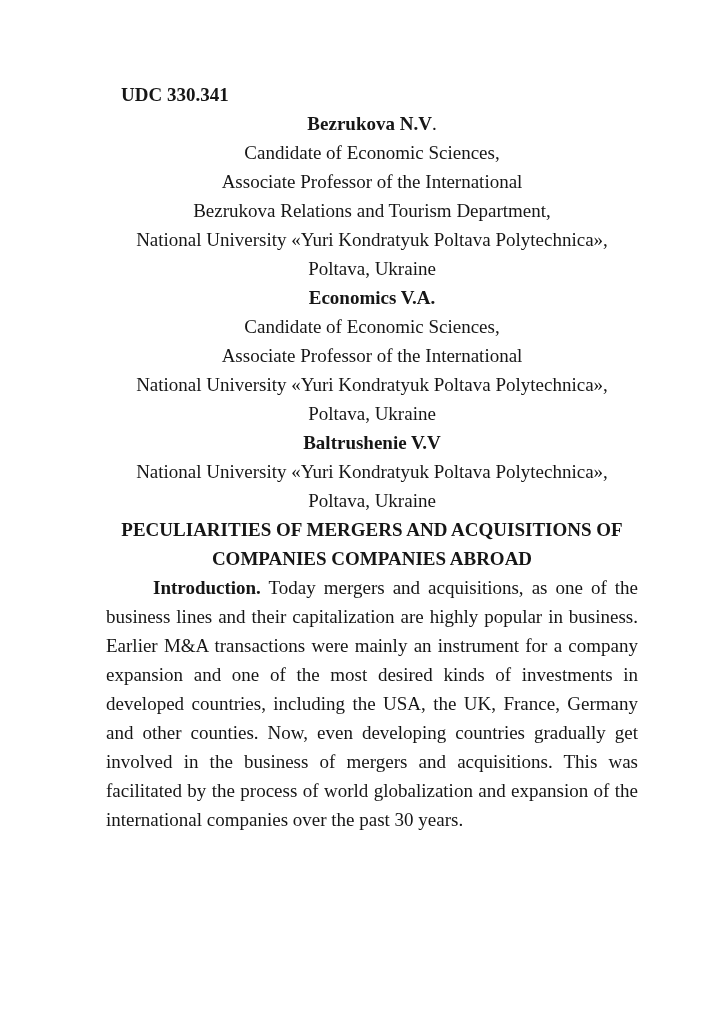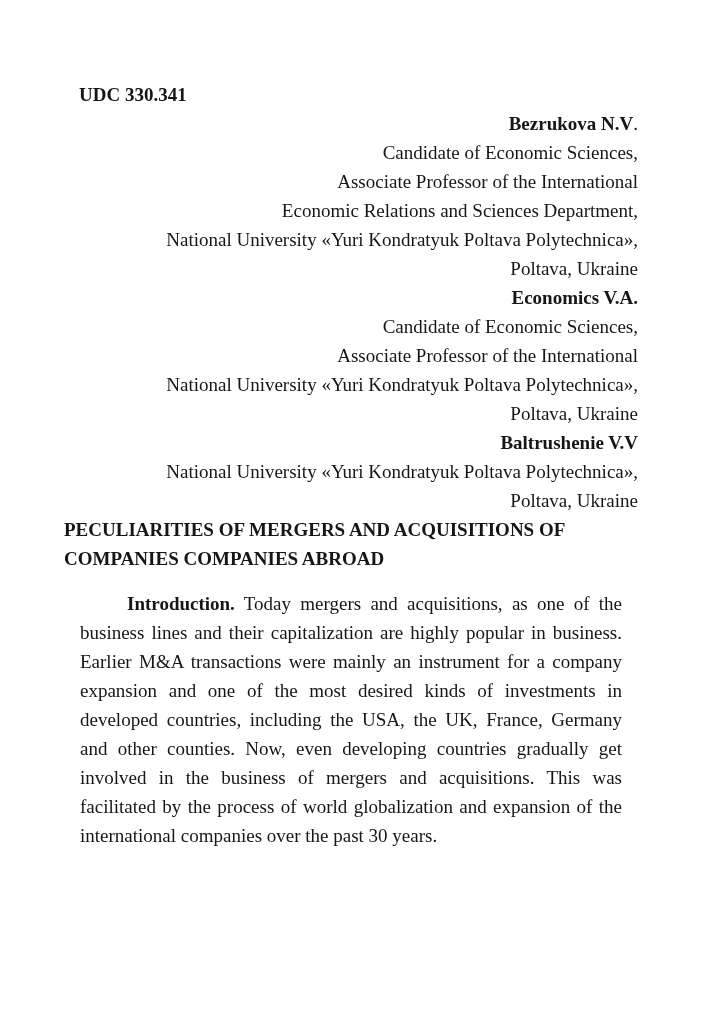--- a/index.html
+++ b/index.html
@@ -7,64 +7,64 @@
     padding: 0;
     background: #ffffff;
   }
   .page {
     position: relative;
     width: 724px;
     height: 1024px;
     margin: 0 auto;
     background: #ffffff;
     box-sizing: border-box;
-    padding: 80px 86px 0 64px;
+    padding: 80px 86px 0 106px;
     font-family: "Liberation Serif", "DejaVu Serif", serif;
     font-size: 19px;
     line-height: 29px;
     color: #161616;
     overflow: hidden;
   }
   .udc {
     font-weight: bold;
     margin-left: 15px;
   }
   .authors {
-    text-align: right;
+    text-align: center;
   }
   .author-name b {
     font-weight: bold;
   }
   .title {
-    text-align: left;
+    text-align: center;
     font-weight: bold;
   }
   p.body-par {
-    margin: 16px;
+    margin: 0;
     text-align: justify;
     text-indent: 47px;
   }
   p.body-par b.lead {
     font-weight: bold;
   }
 </style>
 </head>
 <body>
 
 <div class="page">
 
   <div class="udc">UDC 330.341</div>
 
   <div class="authors">
 
     <div class="author">
       <div class="author-name"><b>Bezrukova N.V</b><span>.</span></div>
       <div class="author-line">Candidate of Economic Sciences,</div>
       <div class="author-line">Associate Professor of the International</div>
-      <div class="author-line">Economic Relations and Sciences Department,</div>
+      <div class="author-line">Bezrukova Relations and Tourism Department,</div>
       <div class="author-line">National University «Yuri Kondratyuk Poltava Polytechnica»,</div>
       <div class="author-line">Poltava, Ukraine</div>
     </div>
 
     <div class="author">
       <div class="author-name"><b>Economics V.A.</b><span></span></div>
       <div class="author-line">Candidate of Economic Sciences,</div>
       <div class="author-line">Associate Professor of the International</div>
       <div class="author-line">National University «Yuri Kondratyuk Poltava Polytechnica»,</div>
       <div class="author-line">Poltava, Ukraine</div>

